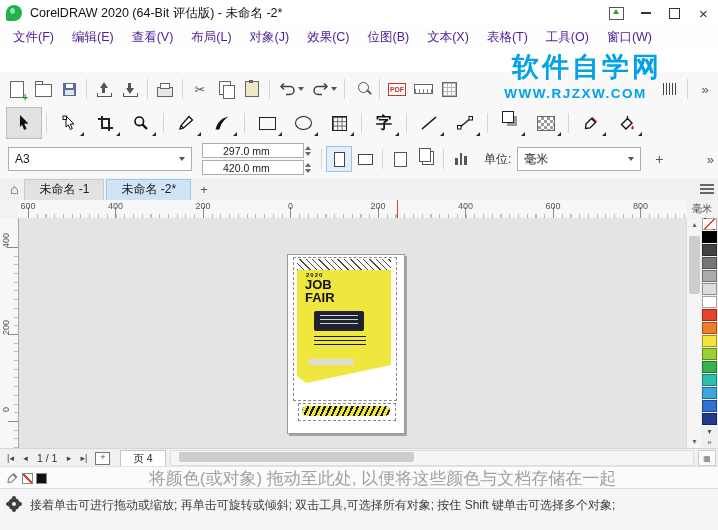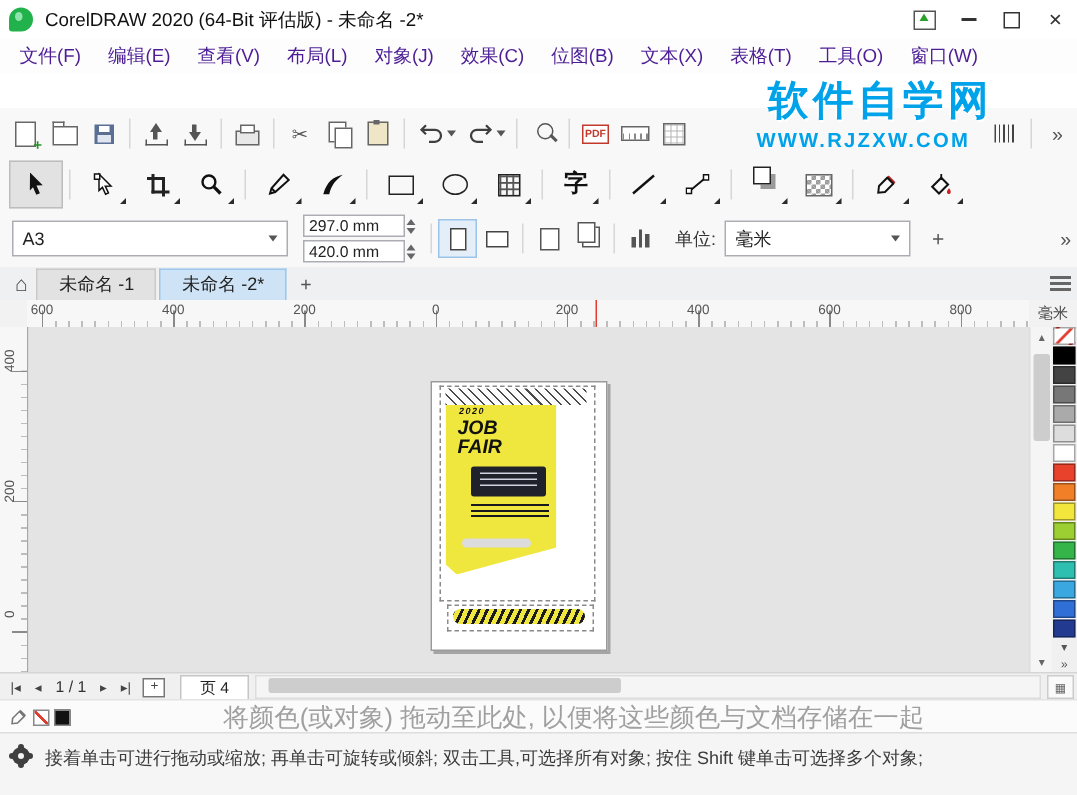--- a/index.html
+++ b/index.html
@@ -82,21 +82,21 @@
   .ic-crop .c{left:10px;top:2px;width:2px;height:13px;}
   .ic-crop .d{left:0;top:2px;width:12px;height:2px;}
 
   
   .propbar{top:140px;height:38px;background:#f8f8f8;border-bottom:1px solid #dedede;padding-left:8px;justify-content:flex-end;}
   .select{height:22px;border:1px solid #abadb3;background:#fff;display:flex;align-items:center;padding:0 6px;font-size:12px;flex:none;}
   .sel-car{margin-left:auto;border-top:4px solid #555;border-left:3.5px solid transparent;border-right:3.5px solid transparent;}
   .pagesize{width:170px;}
   .dims{display:flex;flex-direction:column;gap:2px;margin-left:10px;flex:none;}
   .numwrap{display:flex;align-items:center;}
-  .num{width:60px;height:13px;border:1px solid #abadb3;background:#fff;font-size:10.5px;display:flex;align-items:center;padding:0 3px;}
+  .num{width:60px;height:13px;border:1px solid #abadb3;background:#fff;font-size:10.5px;display:flex;align-items:center;padding:0 20px;}
   .spin{display:flex;flex-direction:column;gap:2px;margin-left:1px;}
   .spin i{border-left:3.5px solid transparent;border-right:3.5px solid transparent;display:block;}
   .spin .u{border-bottom:4px solid #666;} .spin .d{border-top:4px solid #666;}
   .pbtn{width:24px;height:24px;display:flex;align-items:center;justify-content:center;flex:none;border:1px solid transparent;position:relative;}
   .pbtn.pressed{background:#e3eef9;border:1px solid #9cc3e8;}
   .ic-port{width:9px;height:13px;border:1.5px solid #444;background:#fff;}
   .ic-land{width:13px;height:9px;border:1.5px solid #444;background:#fff;}
   .ic-page1{width:11px;height:13px;border:1px solid #555;background:#fff;}
   .ic-pages{width:10px;height:12px;border:1px solid #555;background:#fff;position:relative;margin:-3px -3px 0 0;}
   .ic-pages::after{content:"";position:absolute;left:-4px;top:-4px;width:10px;height:12px;border:1px solid #555;background:#fff;}
@@ -127,21 +127,21 @@
   
   .main{top:218px;height:230px;}
   .vruler{position:absolute;left:0;top:0;width:18px;height:230px;background:#f7f7f7;border-right:1px solid #a8a8a8;
     background-image:repeating-linear-gradient(180deg,#8a8a8a 0 1px,transparent 1px 87px),repeating-linear-gradient(180deg,#bdbdbd 0 1px,transparent 1px 8.7px);
     background-size:10px 100%,4px 100%;background-repeat:no-repeat,no-repeat;background-position:right 0 top 29px,right 0 top 29px;}
   .vlabel{position:absolute;left:1px;font-size:9px;color:#555;writing-mode:vertical-rl;transform:rotate(180deg);}
   .canvas{position:absolute;left:19px;top:0;width:667px;height:230px;background:#e4e4e4;overflow:hidden;}
   .page{position:absolute;left:268px;top:36px;width:116px;height:178px;background:#fff;border:1px solid #9a9a9a;box-shadow:2px 2px 0 rgba(0,0,0,.28);}
   .selrect{position:absolute;left:5px;top:2px;width:102px;height:142px;border:1px dashed #8a8a8a;}
   .hatch{position:absolute;left:9px;top:4px;width:94px;height:11px;background:repeating-linear-gradient(45deg,#4a4a4a 0 1px,#fbfbfb 1px 4.5px);}
-  .ymain{position:absolute;left:9px;top:15px;width:74px;height:113px;background:#f0e73e;clip-path:polygon(0 0,100% 0,100% 84%,10% 100%,0 94%);font-style:italic;}
+  .ymain{position:absolute;left:9px;top:15px;width:94px;height:113px;background:#f0e73e;clip-path:polygon(0 0,100% 0,100% 84%,10% 100%,0 94%);}
   .p-year{position:absolute;left:9px;top:2px;font-size:6px;font-weight:bold;color:#111;letter-spacing:1px;}
   .p-job{position:absolute;left:8px;top:8px;font-size:13px;font-weight:900;color:#111;line-height:1;}
   .p-fair{position:absolute;left:8px;top:21px;font-size:13px;font-weight:900;color:#111;line-height:1;}
   .darkbox{position:absolute;left:17px;top:41px;width:50px;height:20px;background:#20222b;border-radius:2px;}
   .darkbox i{position:absolute;left:6px;right:6px;height:1px;background:#cfd3e0;display:block;}
   .stripes{position:absolute;left:17px;top:64px;width:52px;height:11px;background:repeating-linear-gradient(0deg,#17181d 0 1.5px,transparent 1.5px 3.8px);}
   .graybar{position:absolute;left:11px;top:89px;width:46px;height:6px;background:#dcdcdc;border-radius:3px;}
   .botsel{position:absolute;left:10px;top:148px;width:96px;height:16px;border:1px dashed #8a8a8a;}
   .botbar{position:absolute;left:3px;top:2px;width:88px;height:10px;border-radius:5px;background:repeating-linear-gradient(115deg,#1a1a1a 0 2px,#f0e73e 2px 5px);}
   .vscroll{position:absolute;left:686px;top:0;width:15px;height:230px;background:#f5f5f5;border-left:1px solid #ddd;}

